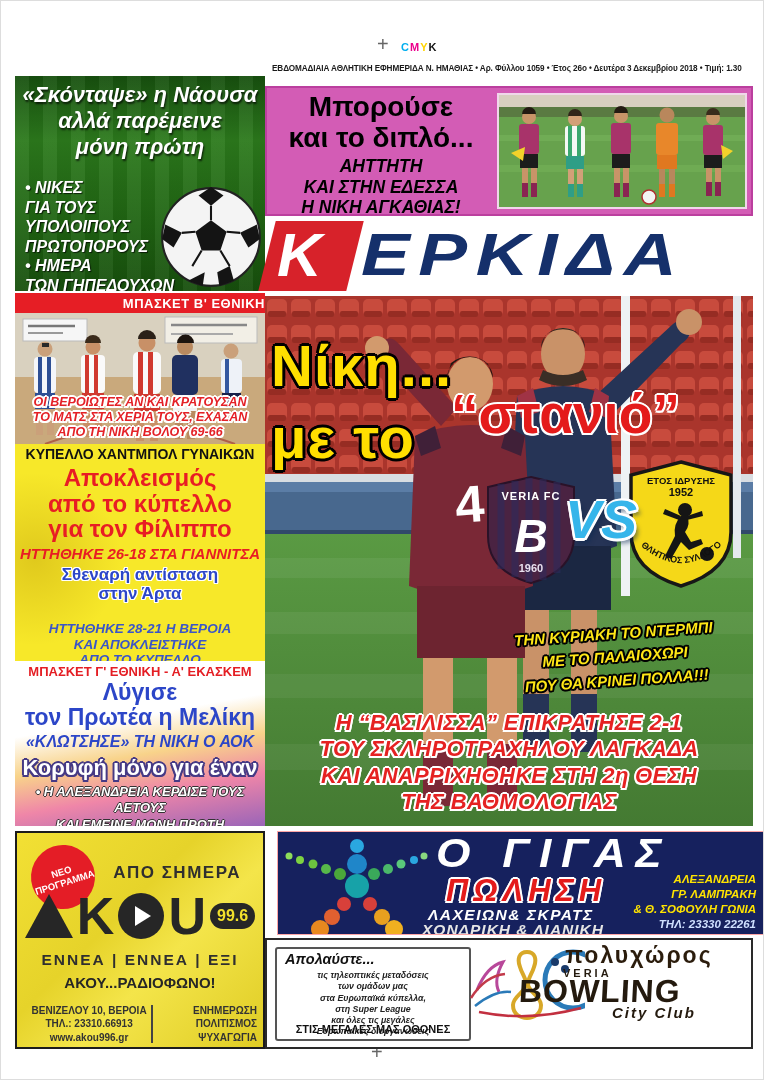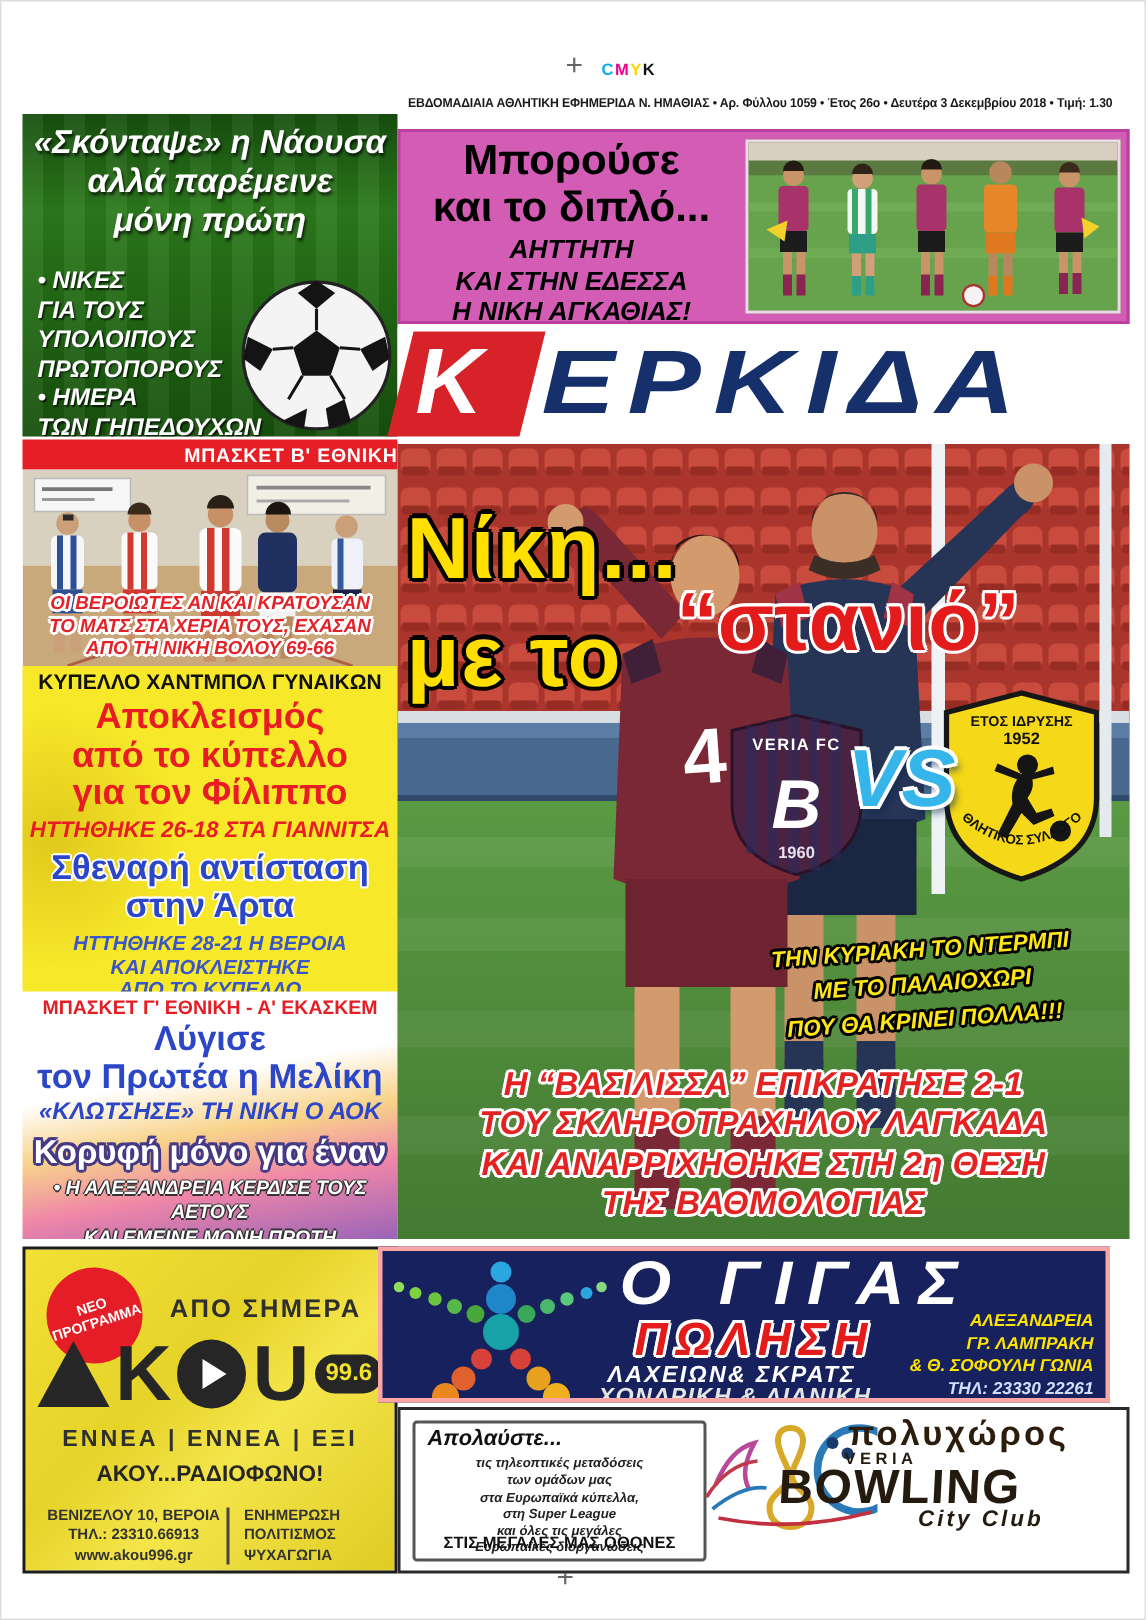--- a/index.html
+++ b/index.html
@@ -51,21 +51,21 @@
   .bball-head { left:0; top:52px; width:100%; font-size:21px; font-weight:900; color:#e42127; }
   .bball-sub  { left:0; top:82px; width:100%; font-size:12.5px; font-weight:900; color:#e42127; line-height:1.18; }
 
   
   .yellow-box { left:14px; top:443px; width:250px; height:217px; background:#f7e829; overflow:hidden; }
   .yellow-box::before { content:""; position:absolute; left:-40px; top:30px; width:150px; height:170px;
     background:radial-gradient(circle at 40% 50%, rgba(170,130,0,.30), rgba(170,130,0,0) 70%); }
   .hb-header { left:0; top:2px; width:100%; font-size:14px; font-weight:900; color:#111; }
   .hb-t1 { left:0; top:21px; width:100%; font-size:24px; font-weight:900; color:#e81d24; line-height:1.07; }
   .hb-s1 { left:0; top:101px; width:100%; font-size:15px; font-weight:900; color:#e81d24; }
-  .hb-t2 { left:0; top:122px; width:100%; font-size:23px; font-weight:900; color:#2c46c8; line-height:1.1; }
+  .hb-t2 { left:0; top:122px; width:100%; font-size:17px; font-weight:900; color:#2c46c8; line-height:1.1; }
   .hb-s2 { left:0; top:177px; width:100%; font-size:13.5px; font-weight:900; color:#3a55c8; line-height:1.16; }
 
   
   .bc-box { left:14px; top:662px; width:250px; height:163px;
     background:linear-gradient(170deg,#ffffff 0%,#ffffff 36%,#f8d38a 55%,#ef86a8 74%,#9a64b8 100%); overflow:hidden; }
   .bc-header { left:0; top:1px; width:100%; font-size:13px; font-weight:900; color:#e41e24; }
   .bc-t1 { left:0; top:17px; width:100%; font-size:23px; font-weight:900; color:#2c46c8; line-height:1.1; }
   .bc-s1 { left:0; top:70px; width:100%; font-size:16px; font-weight:900; color:#2c46c8; }
   .bc-t2 { left:0; top:92px; width:100%; font-size:22px; font-weight:900; color:#fff; }
   .bc-bul{ left:0; top:121px; width:100%; font-size:13px; font-weight:800; color:#fff; line-height:1.25; }
@@ -83,21 +83,21 @@
   .akou-k,.akou-u { font-size:52px; font-weight:900; color:#262626; line-height:44px; }
   .akou-o { width:46px; height:46px; border-radius:50%; background:#262626; position:relative; }
   .akou-o::after { content:""; position:absolute; left:17px; top:13px; width:0; height:0;
     border-top:10px solid transparent; border-bottom:10px solid transparent; border-left:16px solid #fff; }
   .akou-99 { background:#262626; border-radius:13px; padding:4px 7px; color:#f3e12c; font-size:16px; font-weight:800; }
   .akou-num { left:0; top:118px; width:100%; font-size:15.5px; font-weight:bold; color:#2f2f2f; letter-spacing:2px; }
   .akou-slogan { left:0; top:141px; width:100%; font-size:15px; font-weight:900; color:#262626; }
   .akou-footer { left:10px; top:170px; width:230px; height:42px; display:flex; align-items:center; }
   .akou-f-left { width:54%; font-size:10px; font-weight:bold; color:#333; line-height:1.35; text-align:center; }
   .akou-f-div  { width:1.5px; height:38px; background:#444; }
-  .akou-f-right{ flex:1; font-size:10px; font-weight:bold; color:#333; line-height:1.35; padding-left:10px; text-align:left; }
+  .akou-f-right{ flex:1; font-size:10px; font-weight:bold; color:#333; line-height:1.35; padding-left:10px; text-align:right; }
 
   
   .pink-box { left:264px; top:85px; width:488px; height:130px; background:#d35cb5; border:2px solid #bb3f9e; }
   .pink-t1 { left:0; top:4px; width:228px; font-size:28px; font-weight:900; color:#000; line-height:1.1; }
   .pink-sub{ left:0; top:68px; width:228px; font-size:17.5px; font-weight:900; color:#000; line-height:1.18; }
   .pink-photo { left:230px; top:5px; width:250px; height:116px; border:2px solid #f0d7ea; background:#6da04e; }
 
   
   .masthead { left:264px; top:217px; width:488px; height:76px; background:#fff; }
   .mast-k-bg { left:2px; top:3px; width:88px; height:70px; background:#d7222a; transform:skewX(-14deg); }
@@ -116,21 +116,21 @@
   .veria-logo { left:220px; top:178px; z-index:5; }
   .opp-logo   { left:360px; top:162px; z-index:5; }
   .derby { left:218px; top:326px; width:264px; font-size:15px; font-weight:900; color:#ffe716;
     line-height:1.55; transform:rotate(-4deg); z-index:6;
     text-shadow:2px 0 0 #000,-2px 0 0 #000,0 2px 0 #000,0 -2px 0 #000,
     1.5px 1.5px 0 #000,-1.5px 1.5px 0 #000,1.5px -1.5px 0 #000,-1.5px -1.5px 0 #000; }
   .main-bottom { left:0; top:414px; width:100%; font-size:22px; font-weight:900; color:#e52222;
     line-height:1.2; letter-spacing:.3px; z-index:6; }
 
   
-  .gigas { left:251px; top:830px; width:488px; height:104px; background:#16215e; border:3px solid #fca5a5; overflow:hidden; }
+  .gigas { left:276px; top:830px; width:488px; height:104px; background:#16215e; border:1px solid #fca5a5; overflow:hidden; }
   .gigas-title { left:158px; top:-2px; font-size:41px; font-weight:900; font-style:italic; color:#fff;
     letter-spacing:9px; transform:scaleX(1.08); transform-origin:left top; }
   .gigas-polisi { left:168px; top:41px; font-size:31px; font-weight:900; font-style:italic; color:#e41b1b; letter-spacing:5px; }
   .gigas-l1 { left:150px; top:74px; font-size:15.5px; font-weight:900; font-style:italic; color:#fff; letter-spacing:1.5px; }
   .gigas-l2 { left:144px; top:89px; font-size:15.5px; font-weight:900; font-style:italic; color:#e5e5e5; letter-spacing:1px; }
   .gigas-right { right:8px; top:40px; width:128px; text-align:right; font-size:11.5px; font-weight:900;
     font-style:italic; color:#ffe400; line-height:1.3; }
   .gigas-tel { right:8px; top:86px; width:128px; text-align:right; font-size:11.5px; font-weight:900;
     font-style:italic; color:#cfe0ff; }
 

